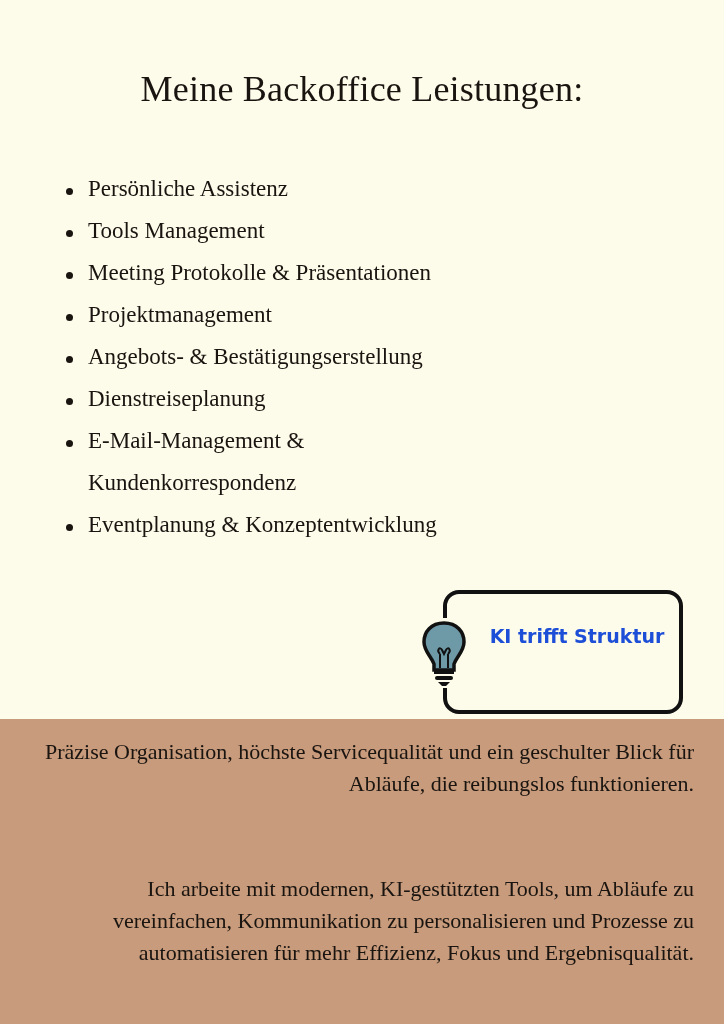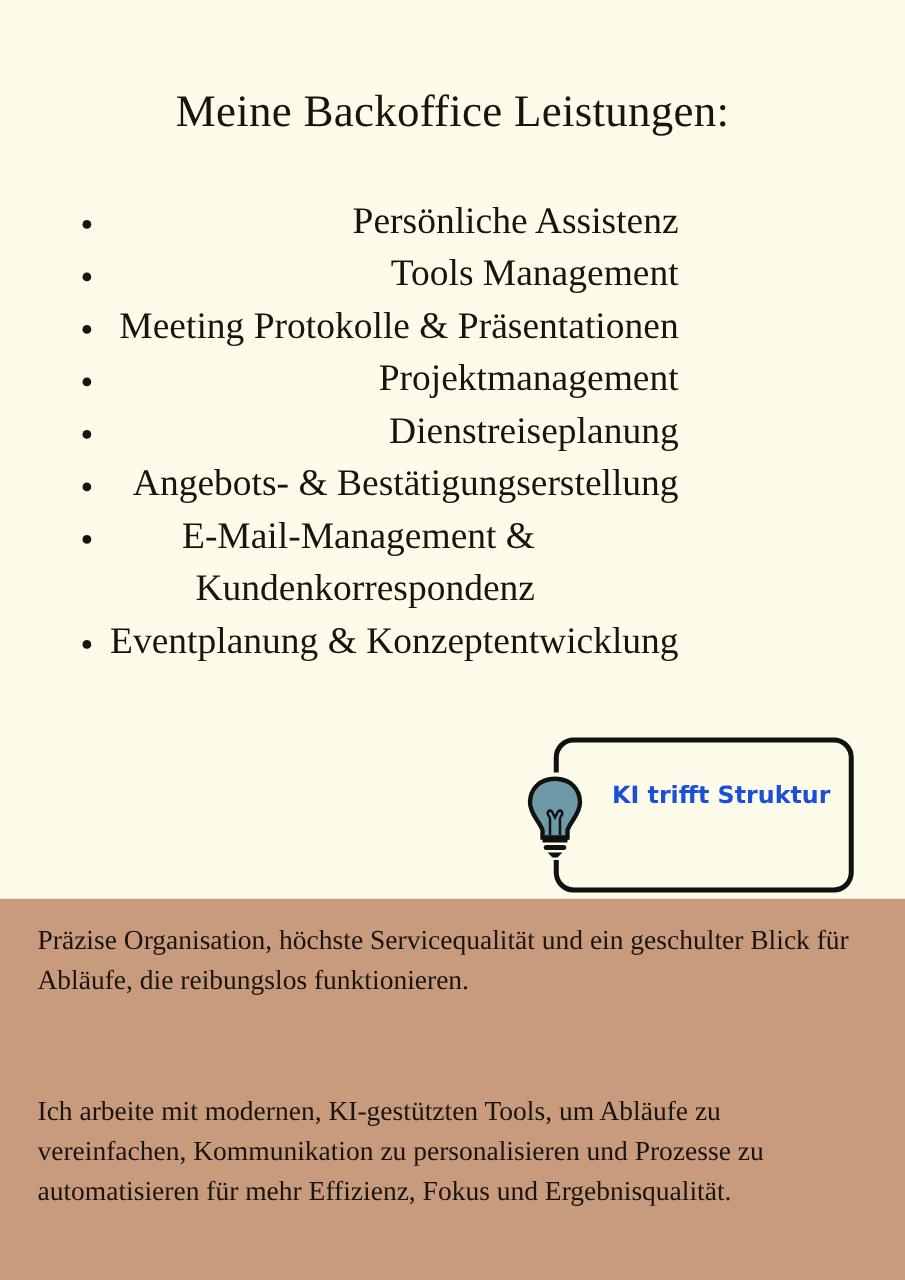--- a/index.html
+++ b/index.html
@@ -9,22 +9,22 @@
       font-family: "Liberation Serif", "DejaVu Serif", serif;
       color: #1a1410;
     }
     .title {
       position: absolute; left: 0; width: 724px; top: 68px;
       text-align: center; font-size: 36px; letter-spacing: 0.2px;
       text-decoration-thickness: 2px;
       text-underline-offset: 5px; margin: 0; font-weight: normal;
     }
     .services {
-      position: absolute; left: 60px; top: 156px; margin: 0; padding: 0 0 0 28px;
-      list-style: none; font-size: 30px; line-height: 42px; text-align: right;
+      position: absolute; left: 60px; top: 168px; margin: 0; padding: 0 0 0 28px;
+      list-style: none; font-size: 23px; line-height: 42px;
     }
     .services li { position: relative; }
     .services li::before {
       content: ""; position: absolute; left: -22px; top: 20px;
       width: 7px; height: 7px; border-radius: 50%; background: #1a1410;
     }
     .ki-box {
       position: absolute; left: 443px; top: 590px; width: 240px; height: 124px;
       border: 4px solid #111; border-radius: 16px; box-sizing: border-box;
       background: #fdfbe9;
@@ -37,38 +37,38 @@
       position: absolute; left: 466px; top: 620px; width: 222px;
       font-family: "DejaVu Sans", sans-serif; font-weight: bold;
       color: #1d4ed8; font-size: 19px; line-height: 32px; text-align: center;
     }
     .bulb { position: absolute; left: 420px; top: 620px; width: 48px; height: 68px; }
     .bottom-band {
       position: absolute; left: 0; top: 719px; width: 724px; height: 305px;
       background: #c79b7b;
     }
     .para {
-      position: absolute; left: 30px; width: 664px; text-align: left;
+      position: absolute; left: 30px; width: 664px; text-align: right;
       font-size: 22px; line-height: 32px; margin: 0;
     }
     .p1 { top: 736px; }
     .p2 { top: 873px; }
   </style>
 </head>
 <body>
 
 <h1 class="title">Meine Backoffice Leistungen:</h1>
 
 <ul class="services">
   <li>Persönliche Assistenz</li>
   <li>Tools Management</li>
   <li>Meeting Protokolle &amp; Präsentationen</li>
   <li>Projektmanagement</li>
+  <li>Angebots- &amp; Bestätigungserstellung</li>
   <li>Dienstreiseplanung</li>
-  <li>Angebots- &amp; Bestätigungserstellung</li>
   <li style="width:340px">E-Mail-Management &amp; Kundenkorrespondenz</li>
   <li>Eventplanung &amp; Konzeptentwicklung</li>
 </ul>
 
 <div>
   <div class="ki-box"></div>
   <div class="ki-gap"></div>
   <svg class="bulb" viewBox="0 0 48 68">
     <path d="M24 3 C11 3 4 12 4 22 C4 31 11 36 14 44 L14 50 L34 50 L34 44 C37 36 44 31 44 22 C44 12 37 3 24 3 Z" fill="#6e9aa8" stroke="#111" stroke-width="3.5"></path>
     <path d="M20 48 L20 34 M28 48 L28 34 M20 34 C16 30 20 26 22 30 L24 34 L26 30 C28 26 32 30 28 34" fill="none" stroke="#111" stroke-width="2"></path>

